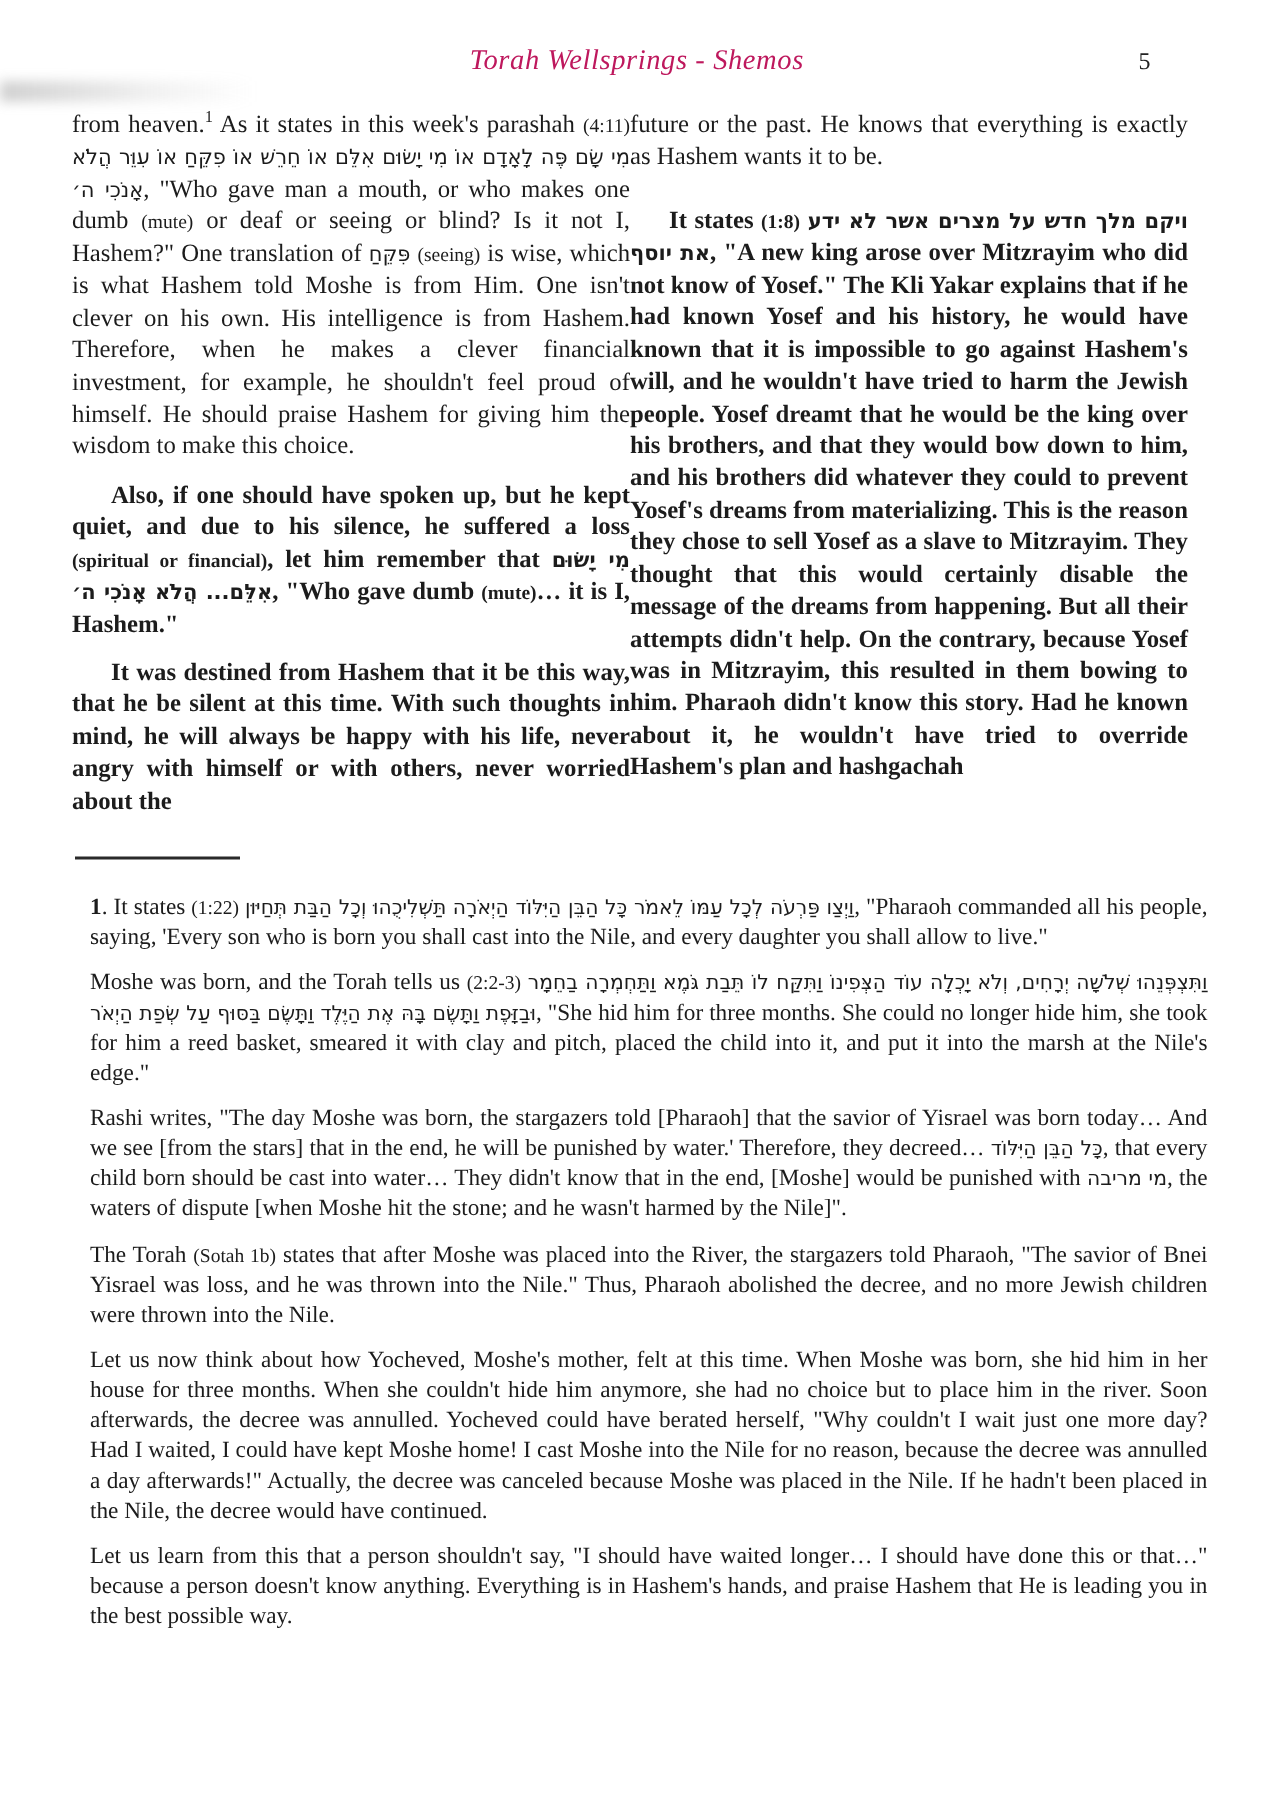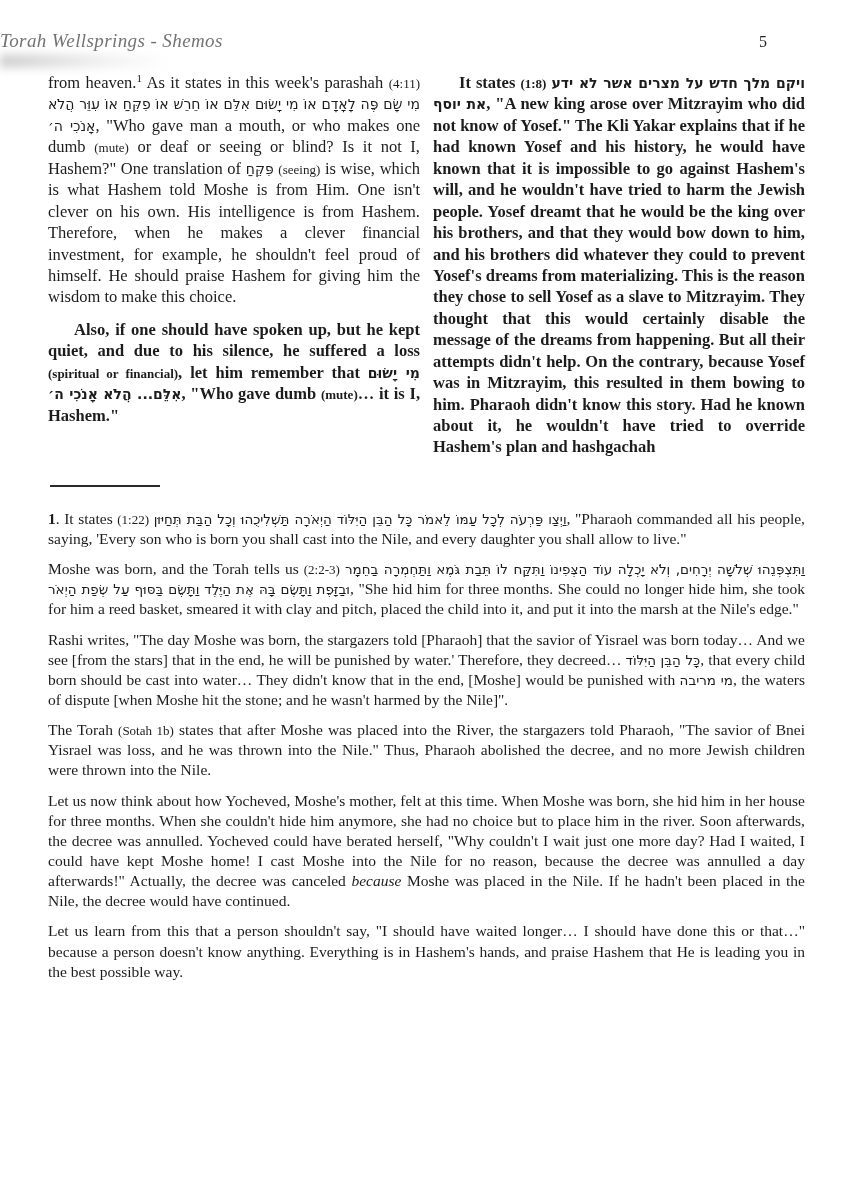--- a/index.html
+++ b/index.html
@@ -14,80 +14,81 @@
     overflow:hidden;
   }
   .scan-artifact {
     position:absolute; left:0; top:54px; width:170px; height:14px;
     background:linear-gradient(90deg, rgba(120,120,120,0.35), rgba(160,160,160,0.15) 60%, rgba(255,255,255,0));
     filter:blur(4px);
     pointer-events:none;
   }
   .header { position:relative; padding-top:30px; height:58px; }
   .header-title {
-    text-align:left;
+    text-align:center;
     font-style:italic;
     font-size:19px;
     letter-spacing:0.4px;
-    color:#737373;
+    color:#be185d;
   }
   .page-number {
     position:absolute; top:33px; right:82px;
     font-size:16px; color:#222;
   }
   .columns {
     display:flex;
-    gap:13px;
     padding:14px 44px 0 48px;
   }
   .col {
     width:372px;
     font-size:16.5px;
     line-height:1.3;
     text-align:justify;
   }
   .col p { margin:0 0 11px 0; }
   .col p.indent { text-indent:26px;font-weight:bold; }
   .col[data-name="right-column"] p:nth-of-type(2) { margin-top:21px; }
   .small { font-size:13px; }
   .heb { font-family:"DejaVu Sans", sans-serif; font-size:14px; }
   .sup { vertical-align:super; font-size:11px; line-height:0; }
   .bold { font-weight:bold; }
-  .italic { font-style:italic; }
+  .italic { }
   .foot-sep {
     width:110px; height:2px;
     background:#2a2a2a;
     margin:16px 0 22px 50px;
   }
   .footnotes {
     padding:0 44px 0 48px;
     font-size:15.5px;
     line-height:1.3;
     text-align:justify;
   }
-  .footnotes p { margin:0 0 10px 0; }
+  .footnotes p { margin:0 0 10px 12px; }
   .footnotes .heb { font-size:13.5px; }
 </style>
 </head>
 <body>
 
 <div class="page" data-name="book-page">
   <div class="scan-artifact" data-name="scan-smudge-artifact"></div>
 
   <div class="header" data-name="page-header">
     <div class="header-title" data-name="page-title">Torah Wellsprings - Shemos</div>
     <div class="page-number" data-name="page-number">5</div>
   </div>
 
   <div class="columns" data-name="body-columns">
     <div class="col" data-name="left-column">
         <p data-name="body-paragraph"><span>from heaven.</span><span class="sup">1</span><span> As it states in this week's parashah </span><span class="small">(4:11)</span><span> </span><span class="heb">מִי שָׂם פֶּה לָאָדָם אוֹ מִי יָשׂוּם אִלֵּם אוֹ חֵרֵשׁ אוֹ פִקֵּחַ אוֹ עִוֵּר הֲלֹא אָנֹכִי ה׳</span><span>, "Who gave man a mouth, or who makes one dumb </span><span class="small">(mute)</span><span> or deaf or seeing or blind? Is it not I, Hashem?" One translation of </span><span class="heb">פִּקֵּחַ</span><span> </span><span class="small">(seeing)</span><span> is wise, which is what Hashem told Moshe is from Him. One isn't clever on his own. His intelligence is from Hashem. Therefore, when he makes a clever financial investment, for example, he shouldn't feel proud of himself. He should praise Hashem for giving him the wisdom to make this choice.</span></p>
         <p class="indent" data-name="body-paragraph"><span>Also, if one should have spoken up, but he kept quiet, and due to his silence, he suffered a loss </span><span class="small">(spiritual or financial)</span><span>, let him remember that </span><span class="heb">מִי יָשׂוּם אִלֵּם... הֲלֹא אָנֹכִי ה׳</span><span>, "Who gave dumb </span><span class="small">(mute)</span><span>… it is I, Hashem."</span></p>
+        <p class="indent" data-name="body-paragraph"><span>It was destined from Hashem that it be this way, that he be silent at this time. With such thoughts in mind, he will always be happy with his life, never angry with himself or with others, never worried about the</span></p>
       </div>
     <div class="col" data-name="right-column">
+        <p data-name="body-paragraph"><span>future or the past. He knows that everything is exactly as Hashem wants it to be.</span></p>
         <p class="indent" data-name="body-paragraph"><span>It states </span><span class="small">(1:8)</span><span> </span><span class="heb">ויקם מלך חדש על מצרים אשר לא ידע את יוסף</span><span>, "A new king arose over Mitzrayim who did not know of Yosef." The Kli Yakar explains that if he had known Yosef and his history, he would have known that it is impossible to go against Hashem's will, and he wouldn't have tried to harm the Jewish people. Yosef dreamt that he would be the king over his brothers, and that they would bow down to him, and his brothers did whatever they could to prevent Yosef's dreams from materializing. This is the reason they chose to sell Yosef as a slave to Mitzrayim. They thought that this would certainly disable the message of the dreams from happening. But all their attempts didn't help. On the contrary, because Yosef was in Mitzrayim, this resulted in them bowing to him. Pharaoh didn't know this story. Had he known about it, he wouldn't have tried to override Hashem's plan and hashgachah</span></p>
       </div>
   </div>
 
   <div class="foot-sep" data-name="footnote-separator"></div>
 
   <div class="footnotes" data-name="footnotes-section">
       <p data-name="footnote-paragraph"><span class="bold">1</span><span>. It states </span><span class="small">(1:22)</span><span> </span><span class="heb">וַיְצַו פַּרְעֹה לְכָל עַמּוֹ לֵאמֹר כָּל הַבֵּן הַיִּלּוֹד הַיְאֹרָה תַּשְׁלִיכֻהוּ וְכָל הַבַּת תְּחַיּוּן</span><span>, "Pharaoh commanded all his people, saying, 'Every son who is born you shall cast into the Nile, and every daughter you shall allow to live."</span></p>
       <p data-name="footnote-paragraph"><span>Moshe was born, and the Torah tells us </span><span class="small">(2:2-3)</span><span> </span><span class="heb">וַתִּצְפְּנֵהוּ שְׁלֹשָׁה יְרָחִים, וְלֹא יָכְלָה עוֹד הַצְּפִינוֹ וַתִּקַּח לוֹ תֵּבַת גֹּמֶא וַתַּחְמְרָה בַחֵמָר וּבַזָּפֶת וַתָּשֶׂם בָּהּ אֶת הַיֶּלֶד וַתָּשֶׂם בַּסּוּף עַל שְׂפַת הַיְאֹר</span><span>, "She hid him for three months. She could no longer hide him, she took for him a reed basket, smeared it with clay and pitch, placed the child into it, and put it into the marsh at the Nile's edge."</span></p>
       <p data-name="footnote-paragraph"><span>Rashi writes, "The day Moshe was born, the stargazers told [Pharaoh] that the savior of Yisrael was born today… And we see [from the stars] that in the end, he will be punished by water.' Therefore, they decreed… </span><span class="heb">כָּל הַבֵּן הַיִּלּוֹד</span><span>, that every child born should be cast into water… They didn't know that in the end, [Moshe] would be punished with </span><span class="heb">מי מריבה</span><span>, the waters of dispute [when Moshe hit the stone; and he wasn't harmed by the Nile]".</span></p>

